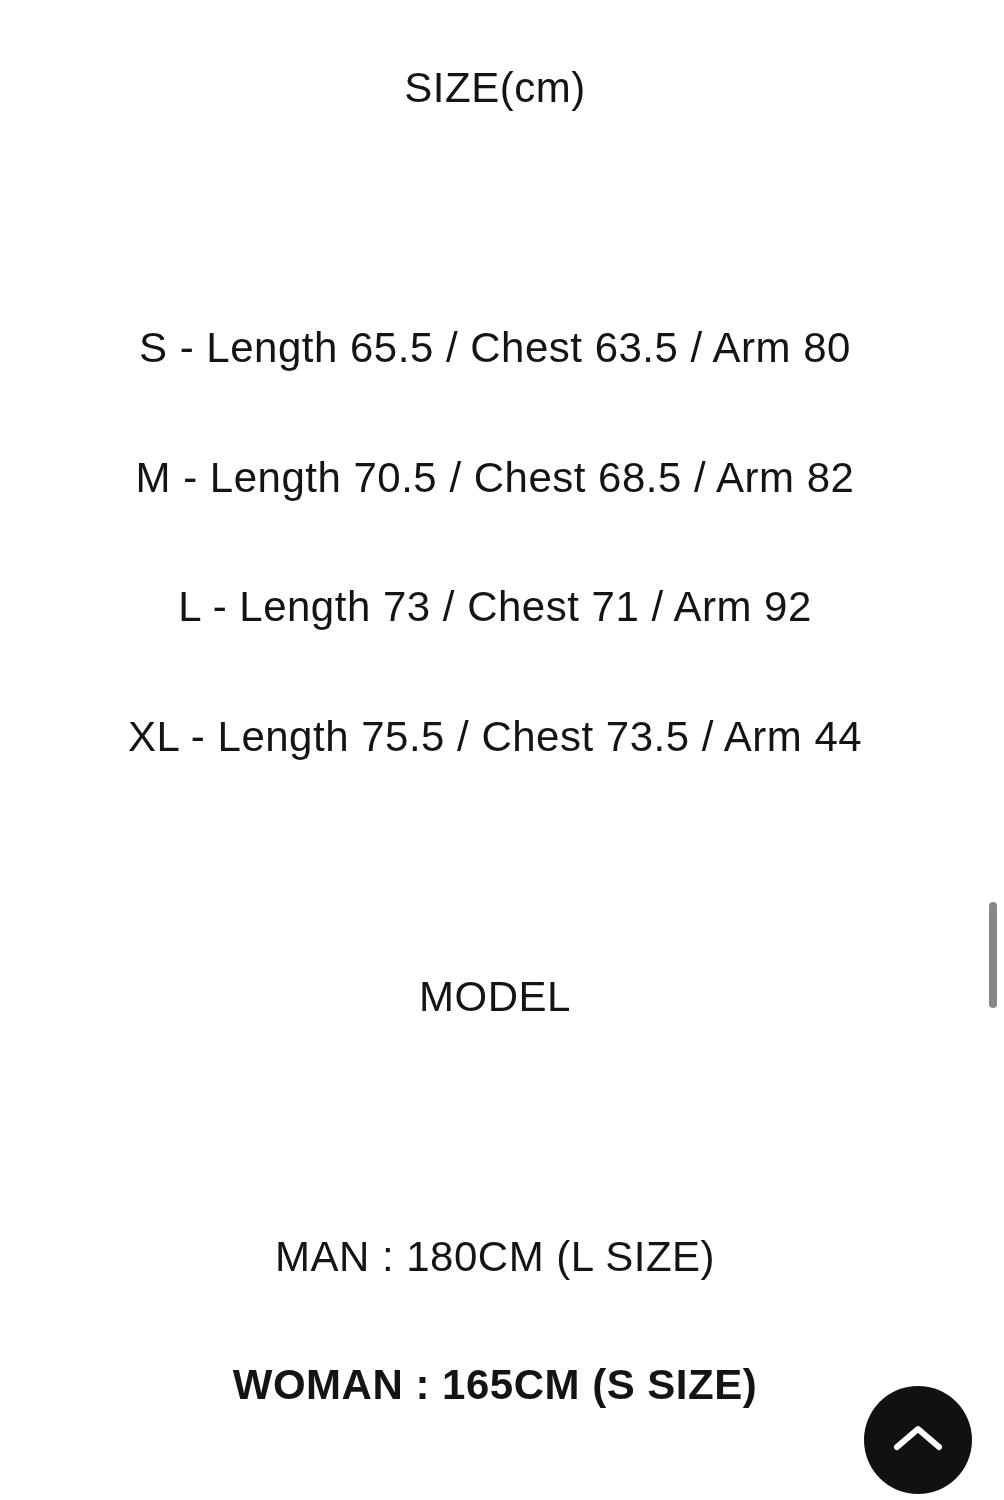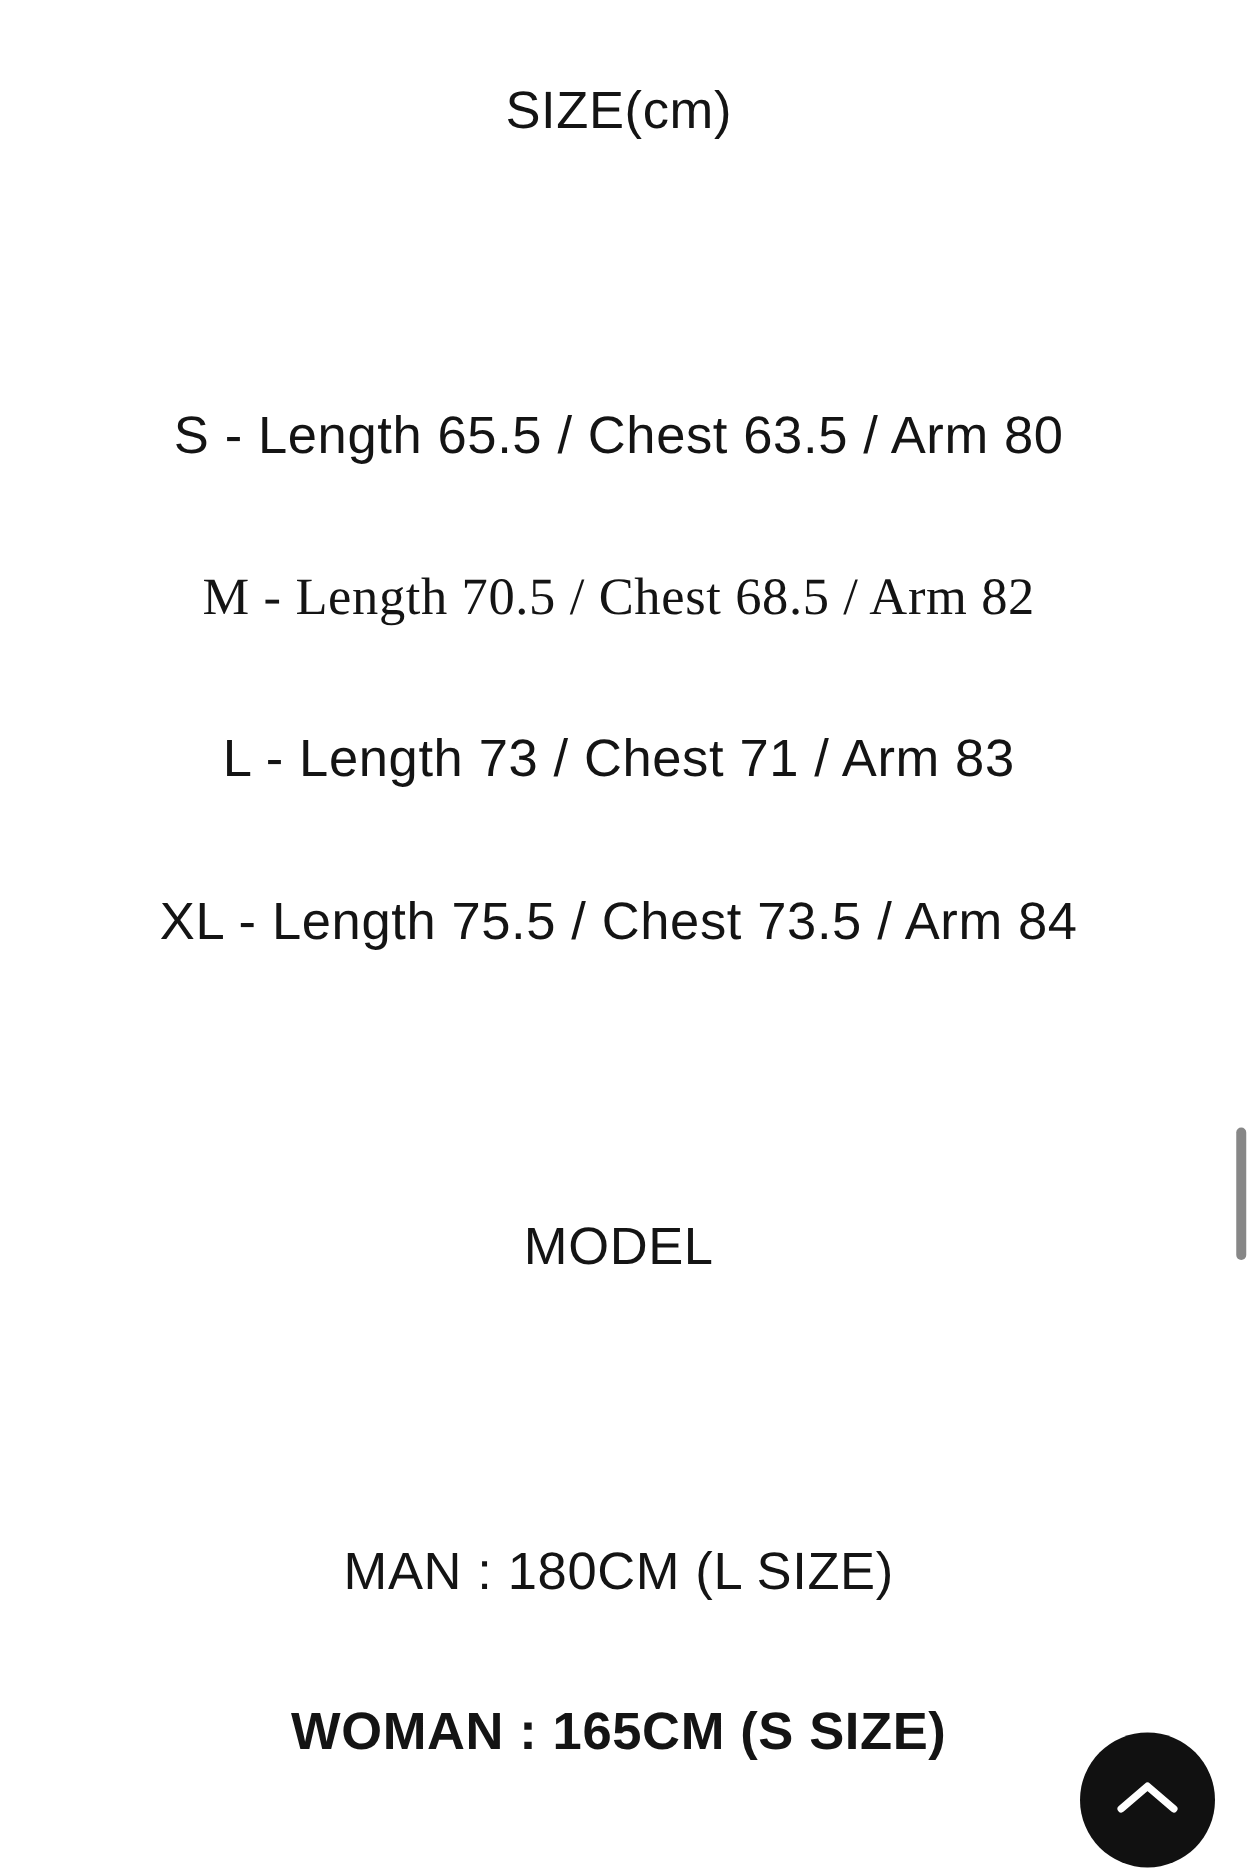--- a/index.html
+++ b/index.html
@@ -24,21 +24,21 @@
     text-align: center;
     font-size: 42px;
     font-weight: 400;
     line-height: 54px;
     color: #141414;
     letter-spacing: 0.5px;
     white-space: nowrap;
   }
   .pos-title   { top: 61px; }
   .pos-size-s  { top: 321px; text-align: center; }
-  .pos-size-m  { top: 451px; font-family: Liberation Serif, serif; }
+  .pos-size-m  { top: 451px; }
   .pos-size-l  { top: 580px; }
   .pos-size-xl { top: 710px; }
   .pos-model   { top: 970px; }
   .pos-man     { top: 1230px; }
   .pos-woman   { top: 1358px; font-weight: bold; }
 
   .scrollbar-thumb {
     position: absolute;
     left: 989px;
     top: 902px;
@@ -72,23 +72,23 @@
 <body>
 
 <div class="page">
 
   <h2 class="text-line pos-title">SIZE(cm)</h2>
 
   <p class="text-line pos-size-s">S - Length 65.5 / Chest 63.5 / Arm 80</p>
 
   <p class="text-line pos-size-m">M - Length 70.5 / Chest 68.5 / Arm 82</p>
 
-  <p class="text-line pos-size-l">L - Length 73 / Chest 71 / Arm 83</p>
+  <p class="text-line pos-size-l">L - Length 73 / Chest 71 / Arm 92</p>
 
-  <p class="text-line pos-size-xl">XL - Length 75.5 / Chest 73.5 / Arm 84</p>
+  <p class="text-line pos-size-xl">XL - Length 75.5 / Chest 73.5 / Arm 44</p>
 
   <h2 class="text-line pos-model">MODEL</h2>
 
   <p class="text-line pos-man">MAN : 180CM (L SIZE)</p>
 
   <p class="text-line pos-woman">WOMAN : 165CM (S SIZE)</p>
 
   <div class="scrollbar-thumb"></div>
 
   <button class="scroll-top-btn">

